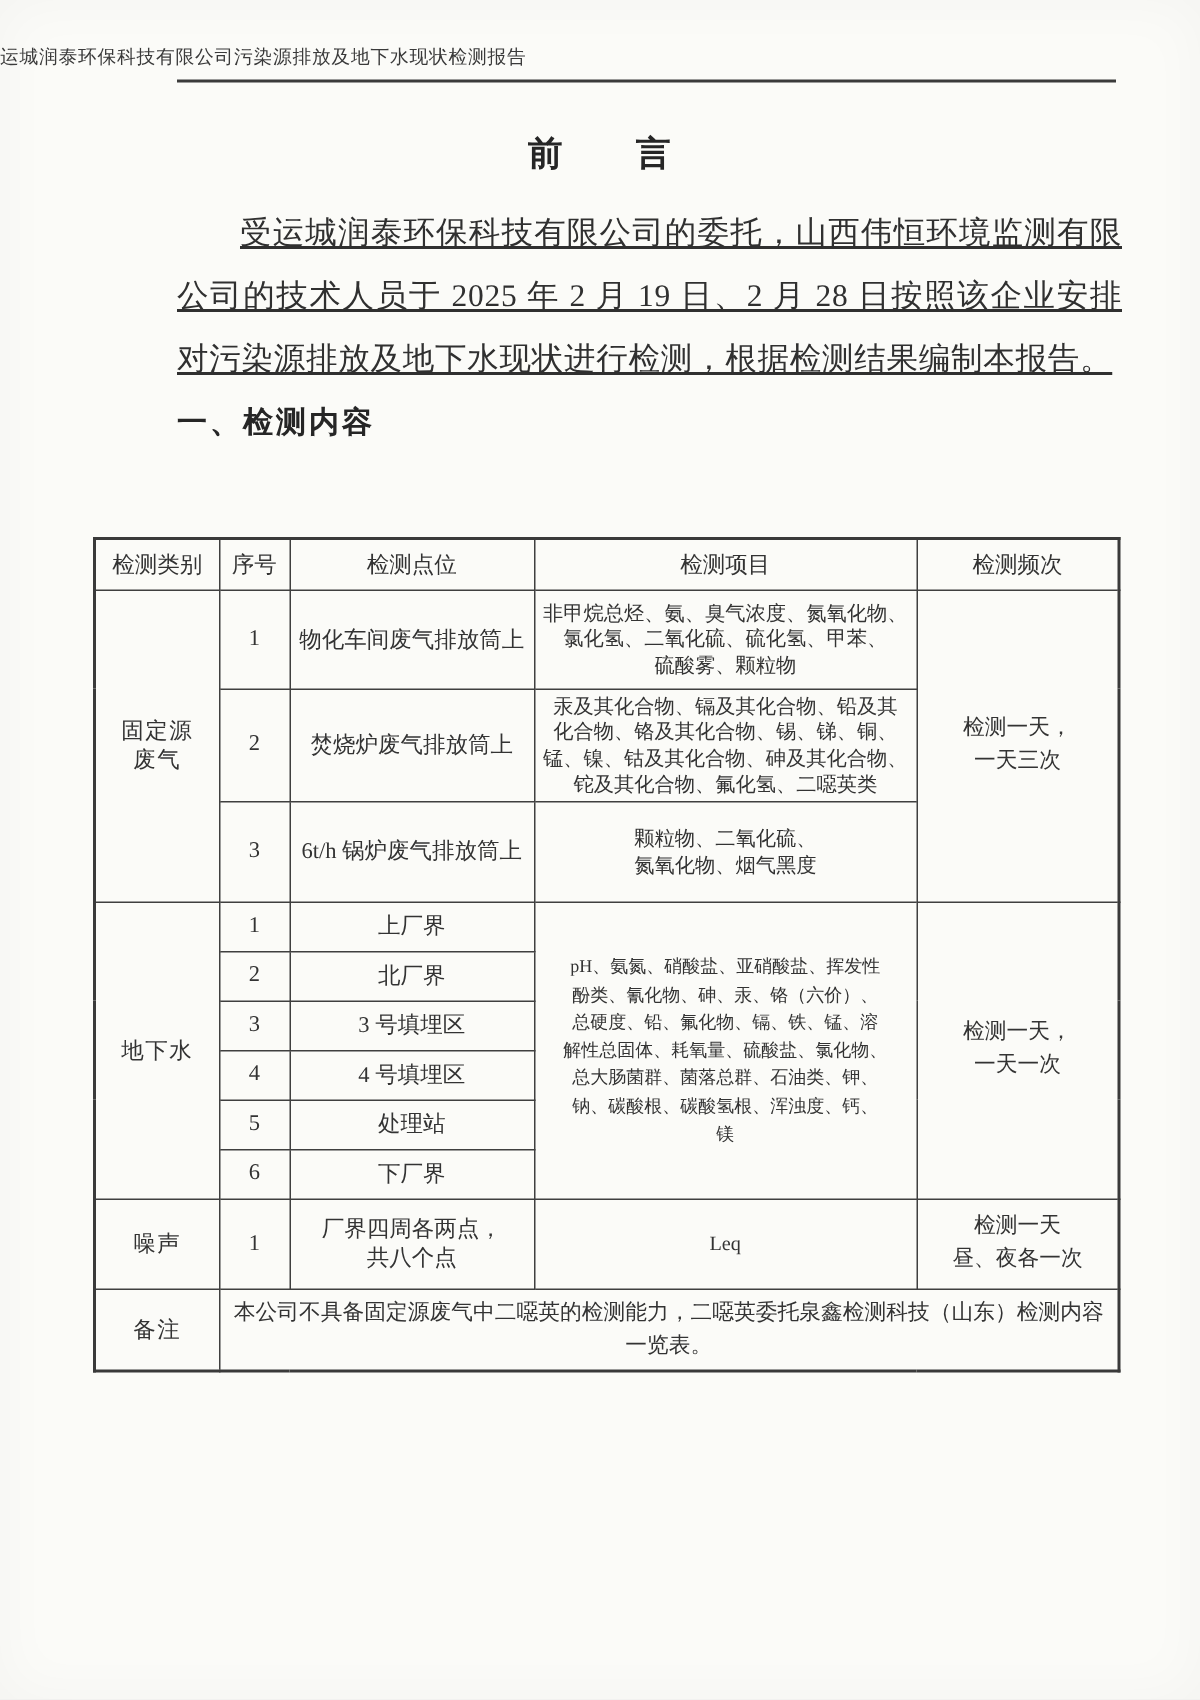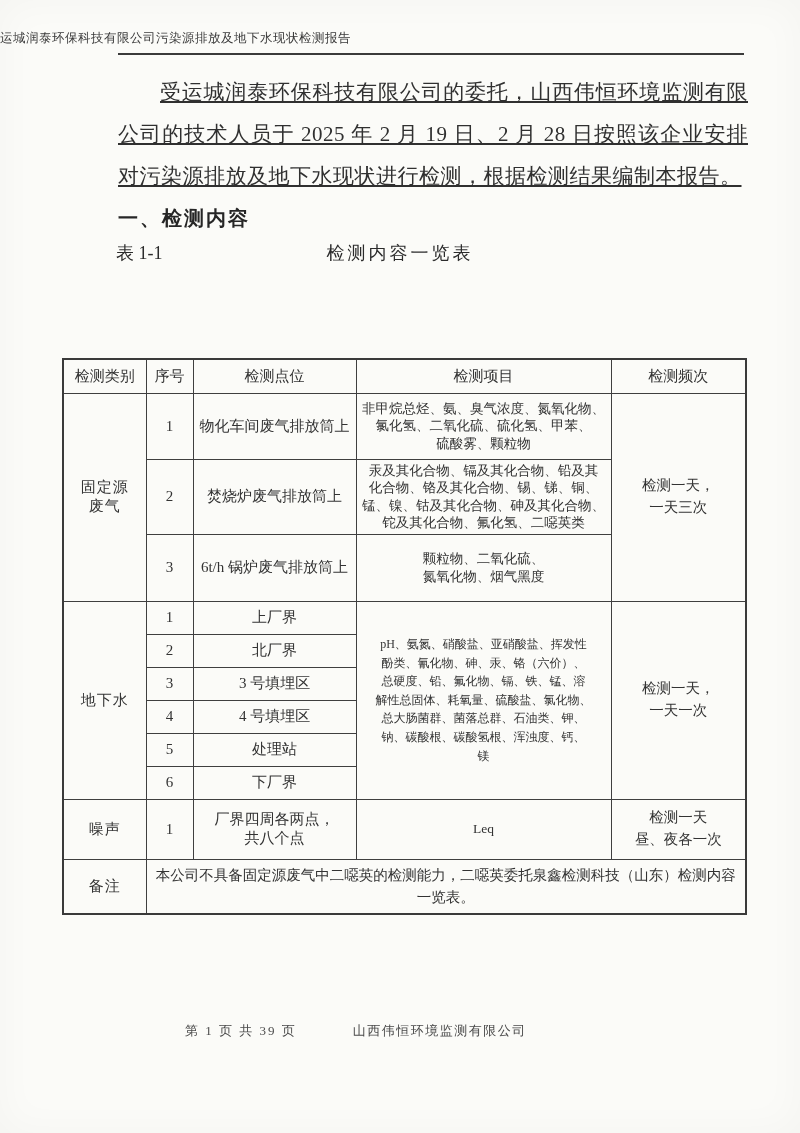--- a/index.html
+++ b/index.html
@@ -115,29 +115,26 @@
   .page-footer .company{ letter-spacing:1.5px; }
 </style>
 </head>
 <body>
 
 <div class="page">
 
   <div class="running-header">运城润泰环保科技有限公司污染源排放及地下水现状检测报告</div>
   <div class="header-rule"></div>
 
+  <h1 class="preface-title">前　　言</h1>
 
   <p class="preface-paragraph">受运城润泰环保科技有限公司的委托，山西伟恒环境监测有限公司的技术人员于 2025 年 2 月 19 日、2 月 28 日按照该企业安排对污染源排放及地下水现状进行检测，根据检测结果编制本报告。</p>
 
   <h2 class="section-heading">一、检测内容</h2>
 
-  <div class="table-caption">
-    <span class="caption-label">表 1-1</span>
-    <span class="caption-title">检测内容一览表</span>
-  </div>
 
   <table class="monitoring">
     <colgroup>
       <col style="width:83px">
       <col style="width:47px">
       <col style="width:163px">
       <col style="width:255px">
       <col style="width:135px">
     </colgroup>
     <thead>
@@ -222,20 +219,14 @@
 昼、夜各一次</td>
       </tr>
 
       <tr style="height:55px">
         <td class="cell-remark-label">备注</td>
         <td class="cell-remark-text" colspan="4">本公司不具备固定源废气中二噁英的检测能力，二噁英委托泉鑫检测科技（山东）检测内容一览表。</td>
       </tr>
     </tbody>
   </table>
 
-  <div class="page-footer">
-    <div class="footer-inner">
-      <span class="page-info">第 1 页 共 39 页</span>
-      <span class="company">山西伟恒环境监测有限公司</span>
-    </div>
-  </div>
 
 </div>
 
 </body></html>

